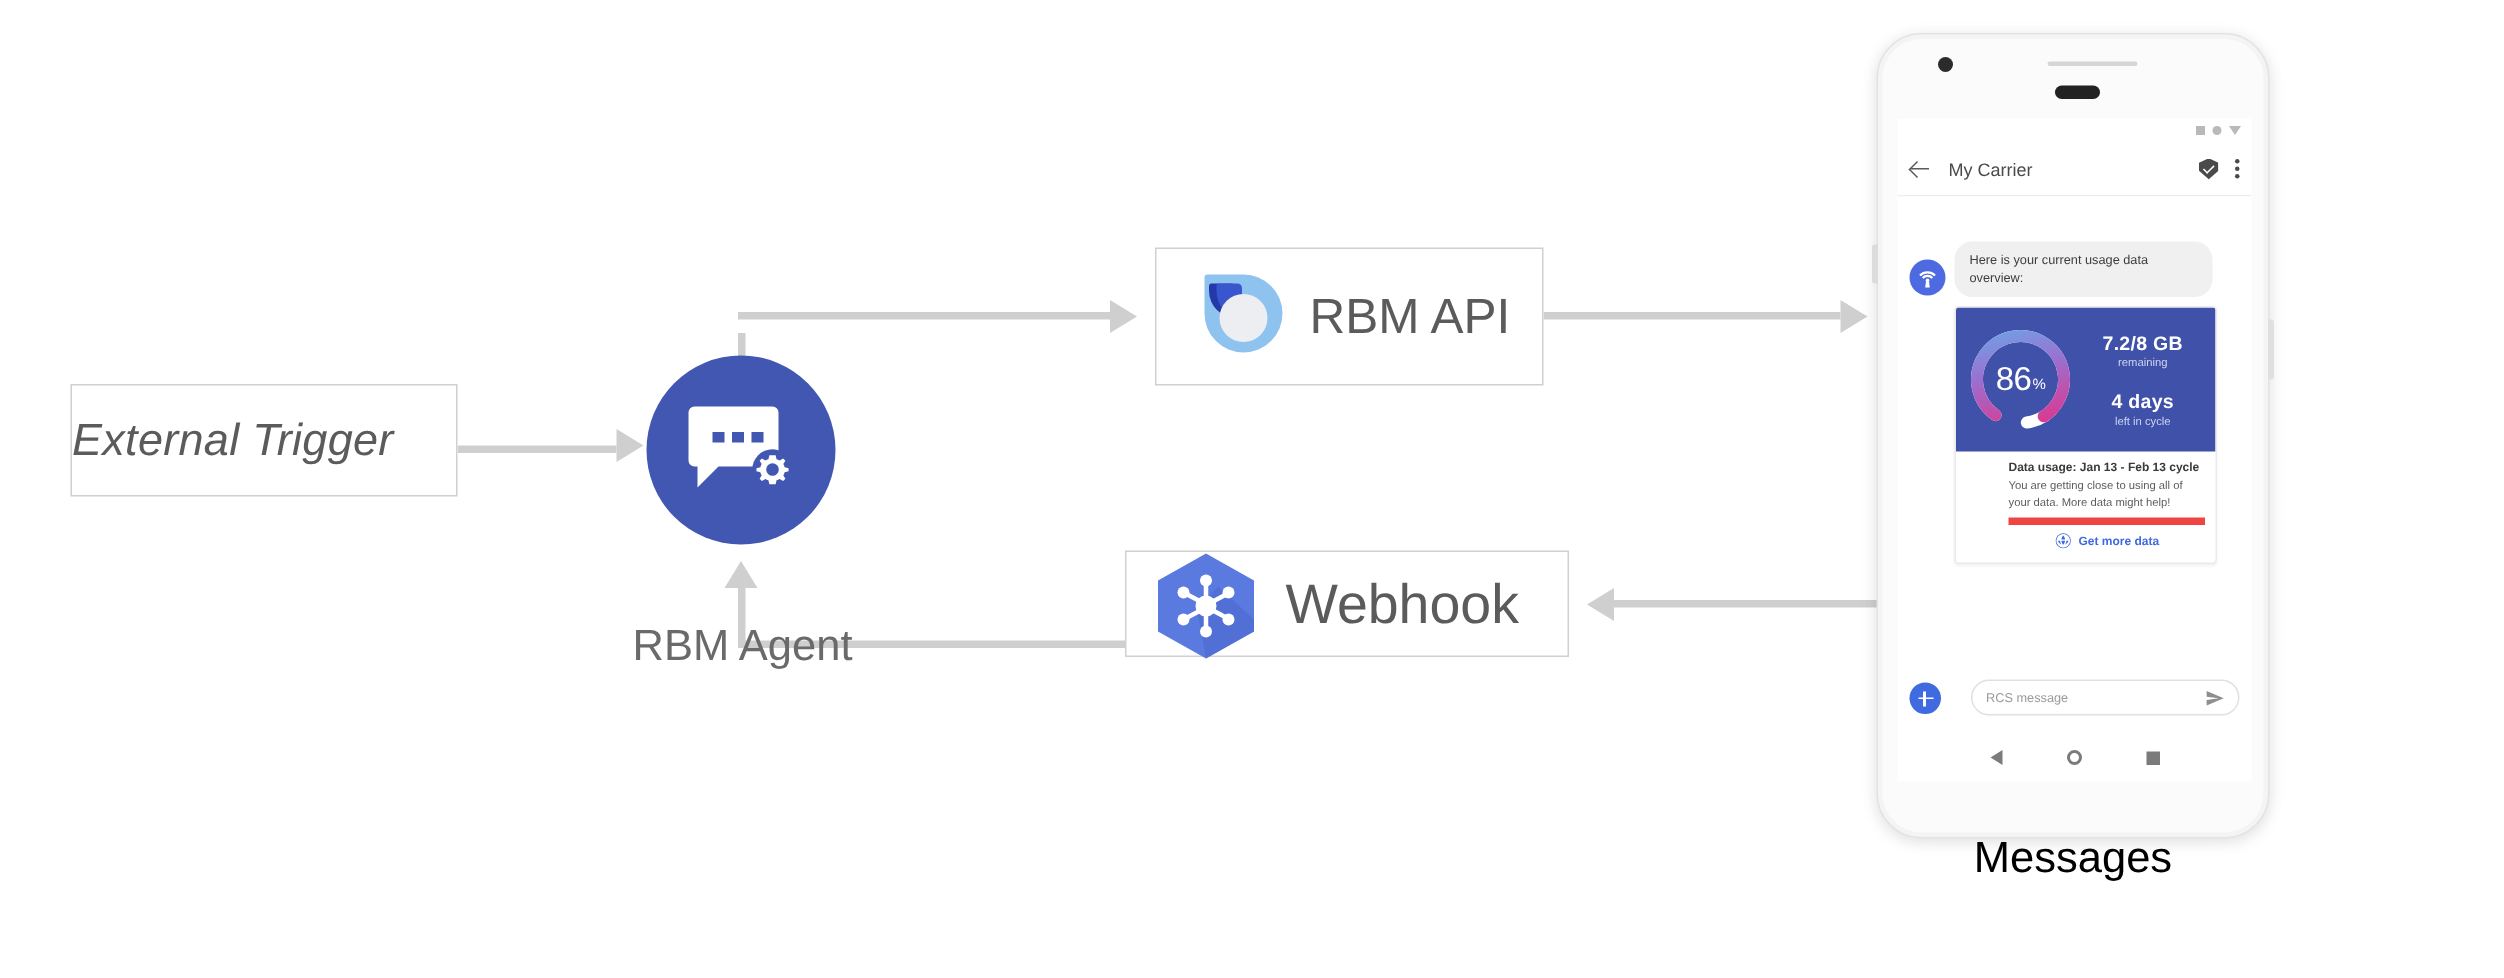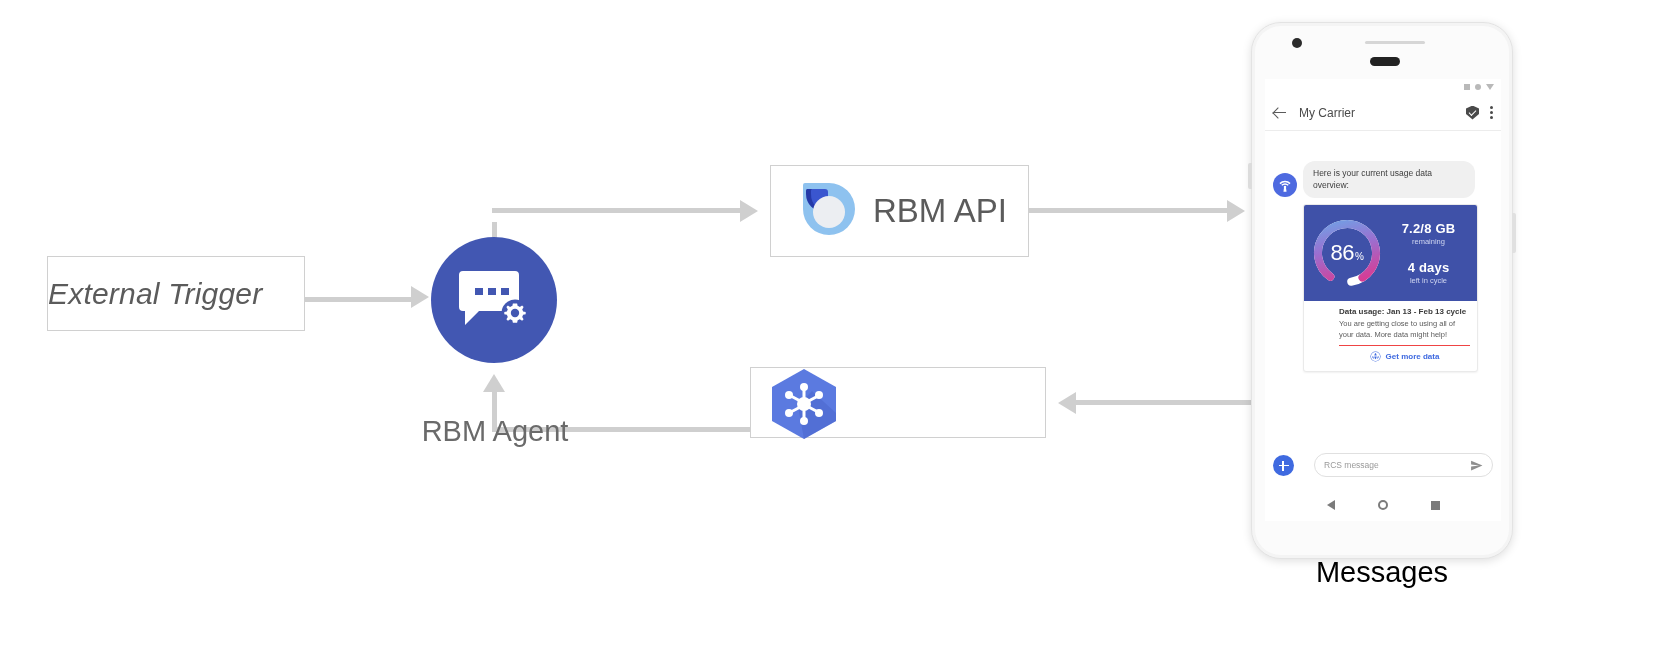--- a/index.html
+++ b/index.html
@@ -151,21 +151,21 @@
      color:#fff; font-size:22px; font-weight:300; letter-spacing:-.5px; }
   #gauge-pct sub { font-size:10px; vertical-align:baseline; margin-left:1px;
      position:relative; top:4px; }
   #card-stats { flex:1; text-align:center; color:#fff; padding-left:2px; }
   .stat-big { font-size:13px; font-weight:700; letter-spacing:.2px; }
   .stat-sub { font-size:7.5px; color:#cfd5f0; margin-top:1px; }
   .stat-gap { height:14px; }
   #card-body { padding:6px 7px 4px 7px;margin-left:28px; }
   #card-title { font-size:8px; font-weight:700; color:#3a3a3a; }
   #card-desc { font-size:7.5px; color:#5c5c5c; line-height:1.5; margin-top:2px; }
-  #card-action { border-top:1px solid #ef4444; margin-top:5px; padding:5px 0 5px 0;
+  #card-action { border-top:5px solid #ef4444; margin-top:5px; padding:5px 0 5px 0;
      display:flex; align-items:center; justify-content:center; gap:5px; }
   #card-action .label { font-size:8px; color:#3f6ae0; font-weight:600; }
 
   
   #composer { position:absolute; left:0; bottom:36px; width:236px; height:40px;
      display:flex; align-items:center; padding:0 8px; gap:20px; background:#fff; }
   #plus-btn { width:21px; height:21px; border-radius:50%; background:#3f6ae0;
      flex:0 0 21px; position:relative; }
   #plus-btn:before, #plus-btn:after { content:''; position:absolute; background:#fff; }
   #plus-btn:before { left:5.5px; top:10px; width:10px; height:1.6px; }
@@ -252,20 +252,21 @@
         <circle cx="54" cy="47" r="4"></circle>
         <circle cx="39" cy="55" r="4"></circle>
         <rect x="37.5" y="21" width="3" height="17"></rect>
         <rect x="24" y="27.5" width="16" height="3" transform="rotate(28 24 29)"></rect>
         <rect x="38" y="36.5" width="17" height="3" transform="rotate(-28 38 38)"></rect>
         <rect x="24" y="45.5" width="16" height="3" transform="rotate(-28 24 47)"></rect>
         <rect x="38" y="36.5" width="17" height="3" transform="rotate(28 38 38)"></rect>
         <rect x="37.5" y="38" width="3" height="17"></rect>
       </g>
     </svg>
+    <span class="boxlabel">Webhook</span>
   </div>
 
   <div id="phone">
     <div id="phone-camera"></div>
     <div id="phone-sensor"></div>
     <div id="phone-speaker"></div>
     <div id="phone-sidebtn"></div>
     <div id="phone-sidebtn2"></div>
 
     <div id="phone-screen">

